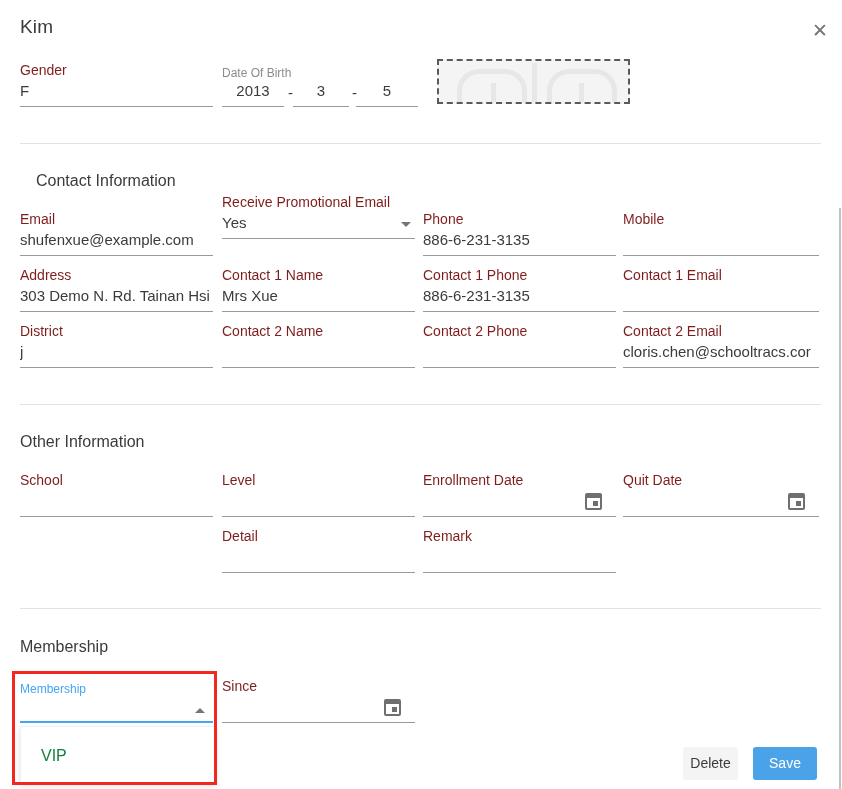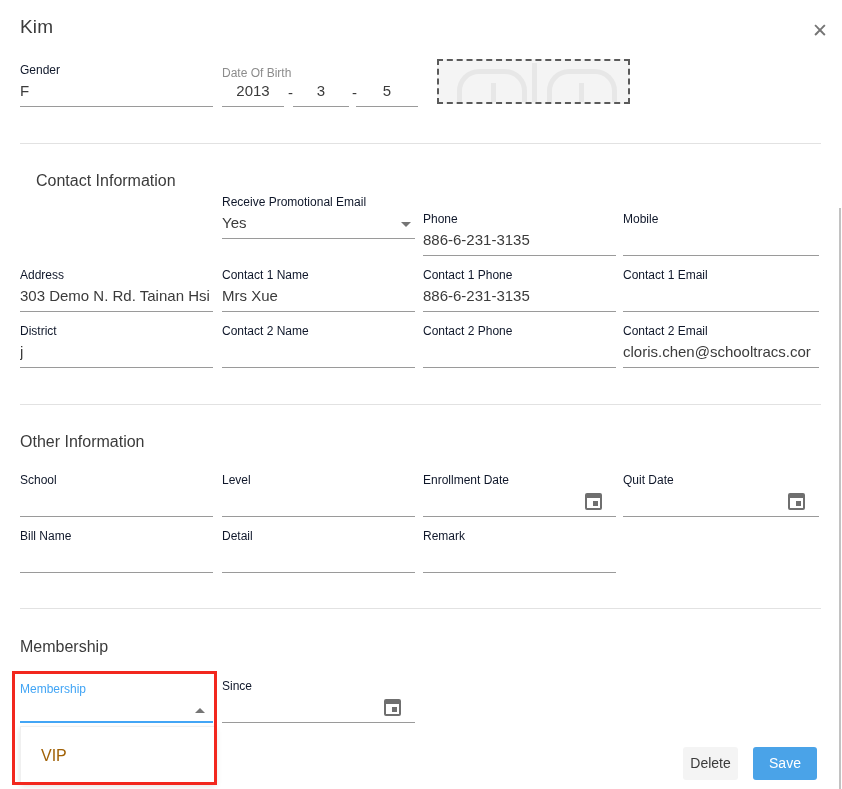--- a/index.html
+++ b/index.html
@@ -7,21 +7,21 @@
   .stage { position:relative; width:842px; height:789px; background:#fff; overflow:hidden; }
 
   .dlg-title { position:absolute; font-size:19px; color:#3b3b3b; font-weight:500; letter-spacing:.2px; }
   .close-btn { position:absolute; width:20px; height:20px; color:#757575; font-size:19px; line-height:20px; text-align:center; cursor:pointer; }
 
   .section-h { position:absolute; font-size:16px; color:#3b3b3b; }
 
   .divider { position:absolute; height:1px; background:#e2e2e2; }
 
   .fld { position:absolute; height:44px; }
-  .fld .f-label { display:block; font-size:12px; color:#0f172a; line-height:14px; white-space:nowrap; }
+  .fld .f-label { display:block; font-size:14px; color:#7f1d1d; line-height:14px; white-space:nowrap; }
   .fld .f-value { position:absolute; left:0; right:0; bottom:0; height:30px; font-size:15px; color:#3b3b3b;
                   line-height:28px; border-bottom:1px solid #9a9a9a; white-space:nowrap; overflow:hidden; }
 
   .dob-seg { position:absolute; bottom:0; height:30px; border-bottom:1px solid #9a9a9a;
              font-size:15px; color:#3b3b3b; line-height:28px; text-align:center; }
   .dob-dash { position:absolute; bottom:6px; font-size:15px; color:#3b3b3b; }
 
   .caret-down { position:absolute; width:0; height:0; border-left:5px solid transparent;
                 border-right:5px solid transparent; border-top:5px solid #757575; }
   .caret-up   { position:absolute; width:0; height:0; border-left:5px solid transparent;
@@ -35,21 +35,21 @@
                 border:2px dashed #5a5a5a; background:#f4f4f4; overflow:hidden; }
   .arch { position:absolute; border:5px solid #e7e7e7; border-bottom:none; border-radius:22px 22px 0 0; }
   .stub { position:absolute; width:5px; background:#e7e7e7; }
 
   .mem-fld { position:absolute; left:20px; top:679px; width:193px; height:44px; }
   .mem-fld .f-label { font-size:12px; color:#42a5f5; line-height:14px; }
   .mem-fld .f-value { position:absolute; left:0; right:0; bottom:0; height:30px; border-bottom:2px solid #42a5f5; }
 
   .dd-panel { position:absolute; left:20px; top:726px; width:196px; height:57px; background:#fff;
               border:1px solid #f0f0f0; box-shadow:0 3px 6px rgba(0,0,0,.12); }
-  .dd-item { position:absolute; left:20px; top:0; height:57px; line-height:57px; font-size:16px; color:#a16207; }
+  .dd-item { position:absolute; left:20px; top:0; height:57px; line-height:57px; font-size:16px; color:#15803d; }
 
   .hl-red { position:absolute; left:12px; top:671px; width:205px; height:114px;
             border:3px solid #f2271e; pointer-events:none; }
 
   .btn { position:absolute; top:747px; height:33px; font-size:14px; text-align:center; line-height:33px;
          border-radius:3px; cursor:pointer; }
   .btn-delete { left:683px; width:55px; background:#f4f4f4; color:#3b3b3b; }
   .btn-save   { left:753px; width:64px; background:#4aa3e8; color:#ffffff; }
 
   .scrollbar { position:absolute; left:839px; top:208px; width:2px; height:581px; background:#c2c2c2; }
@@ -81,20 +81,24 @@
     <div class="arch" style="left:108px; top:8px; width:70px; height:60px;"></div>
     <div class="stub" style="left:52px; top:22px; height:30px;"></div>
     <div class="stub" style="left:93px; top:2px; height:48px;"></div>
     <div class="stub" style="left:140px; top:22px; height:30px;"></div>
   </div>
 
   <div class="divider" style="left:20px; top:143px; width:801px;"></div>
 
   <div class="section-h" style="left:36px; top:172px;">Contact Information</div>
 
+  <div class="fld" style="left:20px; top:212px; width:193px;">
+    <span class="f-label">Email</span>
+    <span class="f-value">shufenxue@example.com</span>
+  </div>
   <div class="fld" style="left:222px; top:195px; width:193px;">
     <span class="f-label">Receive Promotional Email</span>
     <span class="f-value">Yes</span>
     <span class="caret-down" style="right:4px; bottom:12px;"></span>
   </div>
   <div class="fld" style="left:423px; top:212px; width:193px;">
     <span class="f-label">Phone</span>
     <span class="f-value">886-6-231-3135</span>
   </div>
   <div class="fld" style="left:623px; top:212px; width:196px;">
@@ -152,24 +156,20 @@
     <span class="f-label">Enrollment Date</span>
     <span class="f-value"></span>
     <span class="cal-icon" style="right:14px; bottom:7px;"></span>
   </div>
   <div class="fld" style="left:623px; top:473px; width:196px;">
     <span class="f-label">Quit Date</span>
     <span class="f-value"></span>
     <span class="cal-icon" style="right:14px; bottom:7px;"></span>
   </div>
 
-  <div class="fld" style="left:20px; top:529px; width:193px;">
-    <span class="f-label">Bill Name</span>
-    <span class="f-value"></span>
-  </div>
   <div class="fld" style="left:222px; top:529px; width:193px;">
     <span class="f-label">Detail</span>
     <span class="f-value"></span>
   </div>
   <div class="fld" style="left:423px; top:529px; width:193px;">
     <span class="f-label">Remark</span>
     <span class="f-value"></span>
   </div>
 
   <div class="divider" style="left:20px; top:608px; width:801px;"></div>

